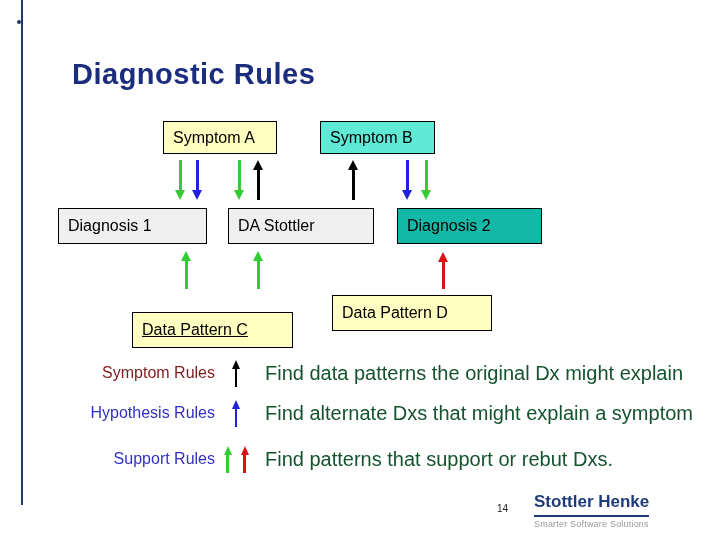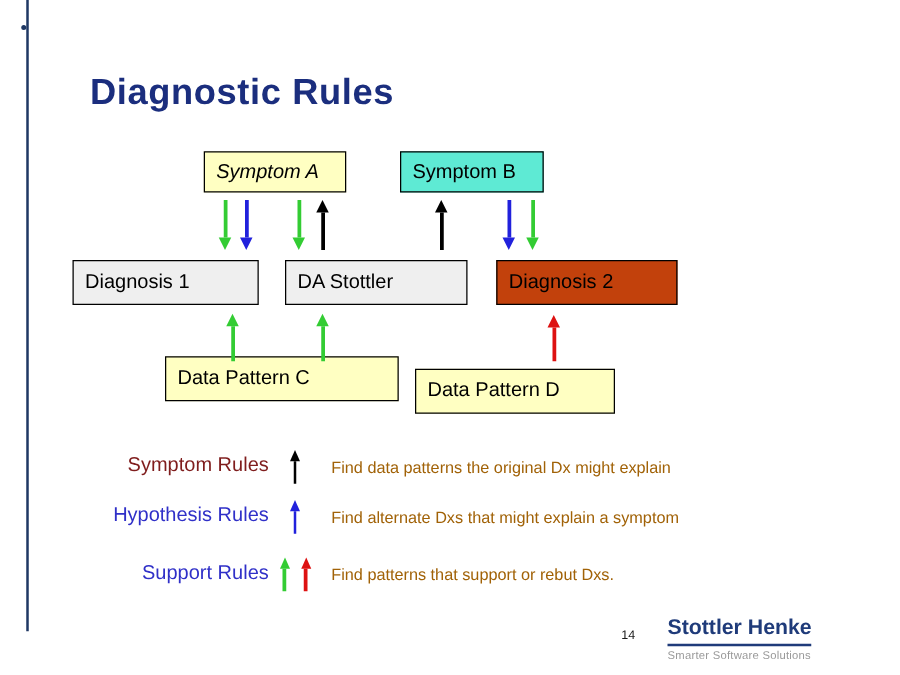--- a/index.html
+++ b/index.html
@@ -21,43 +21,43 @@
   }
   .darrow, .larrow {
     position:absolute; display:flex; flex-direction:column; align-items:center;
   }
   .larrow { position:static; height:27px; }
   .legend { position:absolute; left:30px; top:358px; }
   .legend-row { display:flex; align-items:center; height:30px; margin-bottom:10px; }
   .legend-row.last-gap { margin-bottom:16px; }
   .legend-label { width:185px; text-align:right; font-size:16px; font-weight:normal; }
   .legend-arrows { width:42px; height:27px; display:flex; justify-content:center; align-items:flex-end; gap:9px; }
-  .legend-desc { margin-left:8px; font-size:13px; color:#a16207; white-space:nowrap; }
+  .legend-desc { margin-left:8px; font-size:20px; color:#14532d; white-space:nowrap; }
   .page-number { position:absolute; left:497px; top:503px; font-size:10px; color:#1a1a1a; }
   .logo { position:absolute; left:534px; top:492px; }
   .logo-title { font-size:17px; font-weight:bold; white-space:nowrap; padding-bottom:3px; border-bottom:2px solid; }
   .logo-tagline { font-size:9px; margin-top:2px; white-space:nowrap; letter-spacing:0.2px; }
 </style>
 </head>
 <body>
 
 <div class="slide">
 
   <div class="accent-line" style="background: rgb(31, 56, 100);"></div>
   <div class="accent-dot" style="background: rgb(31, 56, 100);"></div>
 
   <h1 class="title" style="color: rgb(27, 46, 126);">Diagnostic Rules</h1>
 
   <div id="diagram">
-      <div class="box" style="left: 163px; top: 121px; width: 114px; height: 33px; background: rgb(255, 255, 194); border-color: rgb(0, 0, 0); font-style: italic;">Symptom A</div>
+      <div class="box" style="left: 163px; top: 121px; width: 114px; height: 33px; background: rgb(255, 255, 194); border-color: rgb(0, 0, 0);">Symptom A</div>
       <div class="box" style="left: 320px; top: 121px; width: 115px; height: 33px; background: #5eead4; border-color: rgb(0, 0, 0);">Symptom B</div>
       <div class="box" style="left: 58px; top: 208px; width: 149px; height: 36px; background: rgb(239, 239, 239); border-color: rgb(0, 0, 0);">Diagnosis 1</div>
       <div class="box" style="left: 228px; top: 208px; width: 146px; height: 36px; background: rgb(239, 239, 239); border-color: rgb(0, 0, 0);">DA Stottler</div>
-      <div class="box" style="left: 397px; top: 208px; width: 145px; height: 36px; background: #c2410c; border-color: rgb(0, 0, 0);">Diagnosis 2</div>
-      <div class="box" style="left: 132px; top: 285px; width: 187px; height: 36px; background: rgb(255, 255, 194); border-color: rgb(0, 0, 0);">Data Pattern C</div>
+      <div class="box" style="left: 397px; top: 208px; width: 145px; height: 36px; background: #14b8a6; border-color: rgb(0, 0, 0);">Diagnosis 2</div>
+      <div class="box" style="left: 132px; top: 312px; width: 161px; height: 36px; background: rgb(255, 255, 194); border-color: rgb(0, 0, 0); text-decoration: underline;">Data Pattern C</div>
       <div class="box" style="left: 332px; top: 295px; width: 160px; height: 36px; background: rgb(255, 255, 194); border-color: rgb(0, 0, 0);">Data Pattern D</div>
       <div class="darrow" style="height: 40px; left: 175px; top: 160px;">
         <div style="width: 3px; flex: 1 1 0%; background: rgb(51, 204, 51);"></div>
         <div style="width: 0px; height: 0px; border-left: 5px solid transparent; border-right: 5px solid transparent; border-top: 10px solid rgb(51, 204, 51);"></div>
       </div>
       <div class="darrow" style="height: 40px; left: 192px; top: 160px;">
         <div style="width: 3px; flex: 1 1 0%; background: rgb(33, 33, 220);"></div>
         <div style="width: 0px; height: 0px; border-left: 5px solid transparent; border-right: 5px solid transparent; border-top: 10px solid rgb(33, 33, 220);"></div>
       </div>
       <div class="darrow" style="height: 40px; left: 234px; top: 160px;">

